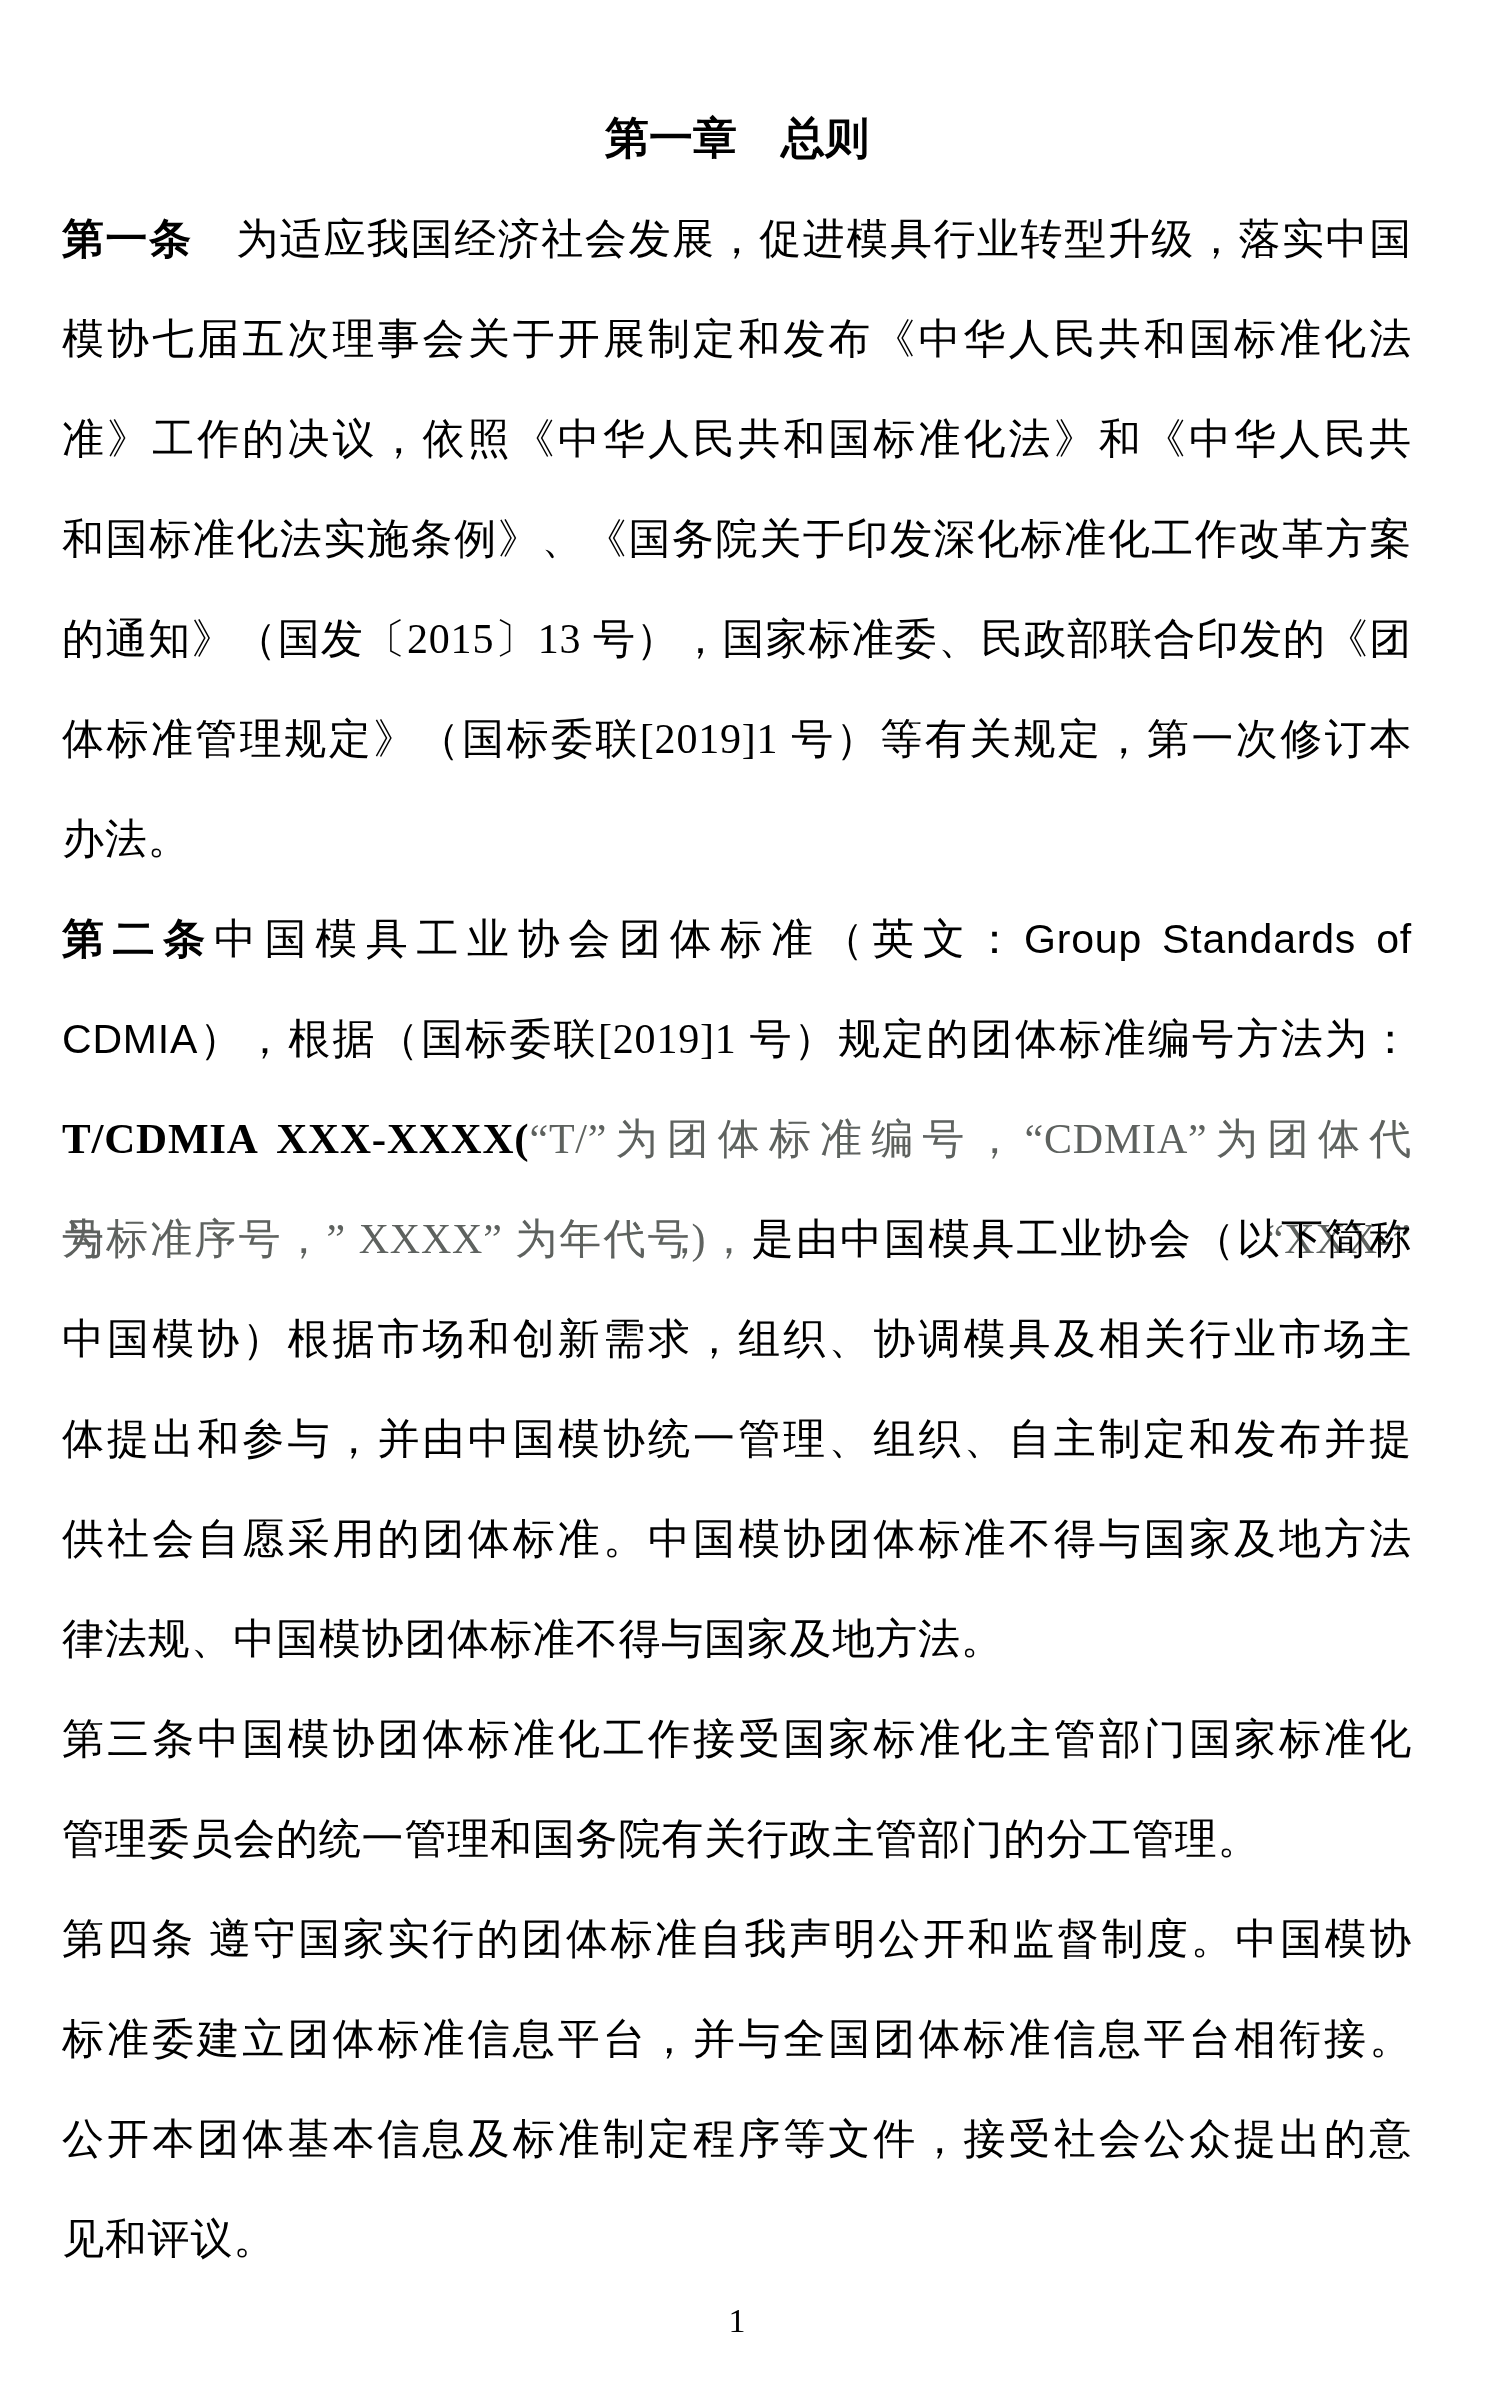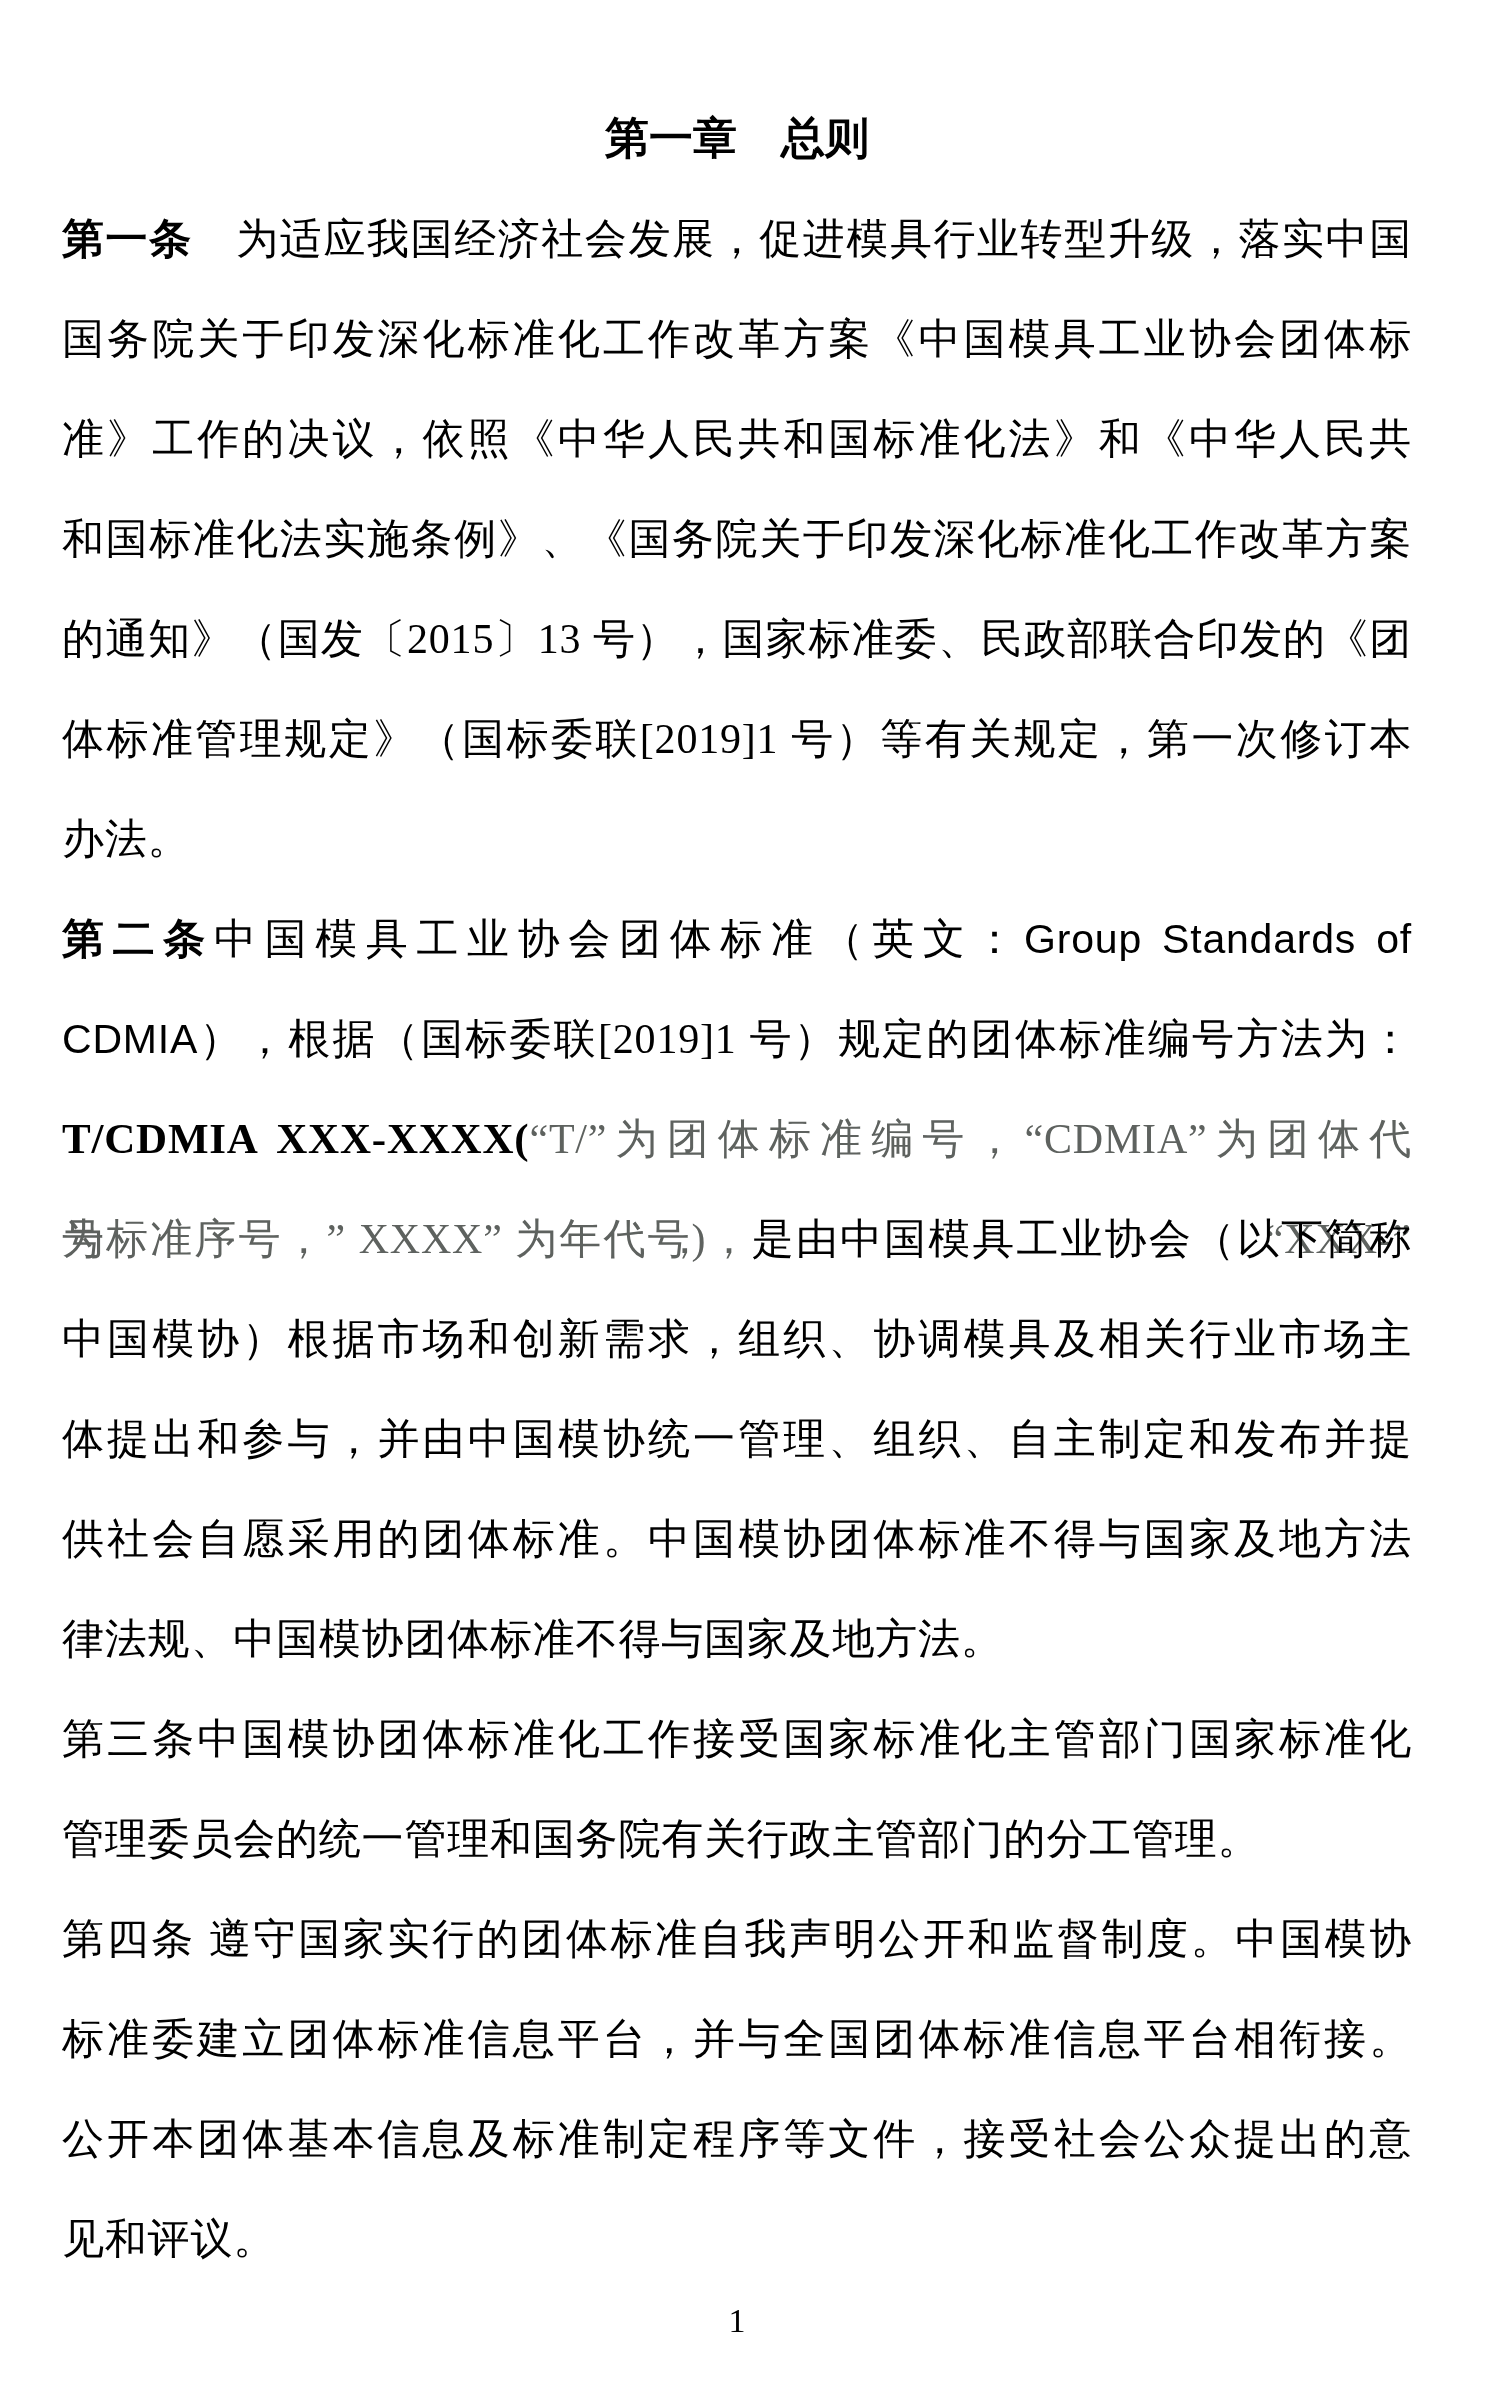--- a/index.html
+++ b/index.html
@@ -71,21 +71,21 @@
   }
 </style>
 </head>
 <body>
 
 <div class="page">
   <div class="content">
     <div class="chapter-title">第一章　总则</div>
     <div id="lines-container">
         <div class="line"><span class="bold">第一条</span><span>　为适应我国经济社会发展，促进模具行业转型升级，落实中国</span></div>
-        <div class="line"><span>国务院关于印发深化标准化工作改革方案《中国模具工业协会团体标</span></div>
+        <div class="line"><span>模协七届五次理事会关于开展制定和发布《中华人民共和国标准化法</span></div>
         <div class="line"><span>准》工作的决议，依照《中华人民共和国标准化法》和《中华人民共</span></div>
         <div class="line"><span>和国标准化法实施条例》、《国务院关于印发深化标准化工作改革方案</span></div>
         <div class="line"><span>的通知》（国发〔2015〕13 号），国家标准委、民政部联合印发的《团</span></div>
         <div class="line"><span>体标准管理规定》（国标委联[2019]1 号）等有关规定，第一次修订本</span></div>
         <div class="line last"><span>办法。</span></div>
         <div class="line"><span class="bold">第二条</span><span>中国模具工业协会团体标准（英文：</span><span class="latin">Group Standards of</span></div>
         <div class="line"><span class="latin">CDMIA</span><span>），根据（国标委联[2019]1 号）规定的团体标准编号方法为：</span></div>
         <div class="line"><span class="code">T/CDMIA XXX-XXXX(</span><span class="gray">“T/”为团体标准编号，“CDMIA”为团体代号，“XXX-”</span></div>
         <div class="line"><span class="gray">为标准序号，” XXXX” 为年代号)，</span><span>是由中国模具工业协会（以下简称</span></div>
         <div class="line"><span>中国模协）根据市场和创新需求，组织、协调模具及相关行业市场主</span></div>

